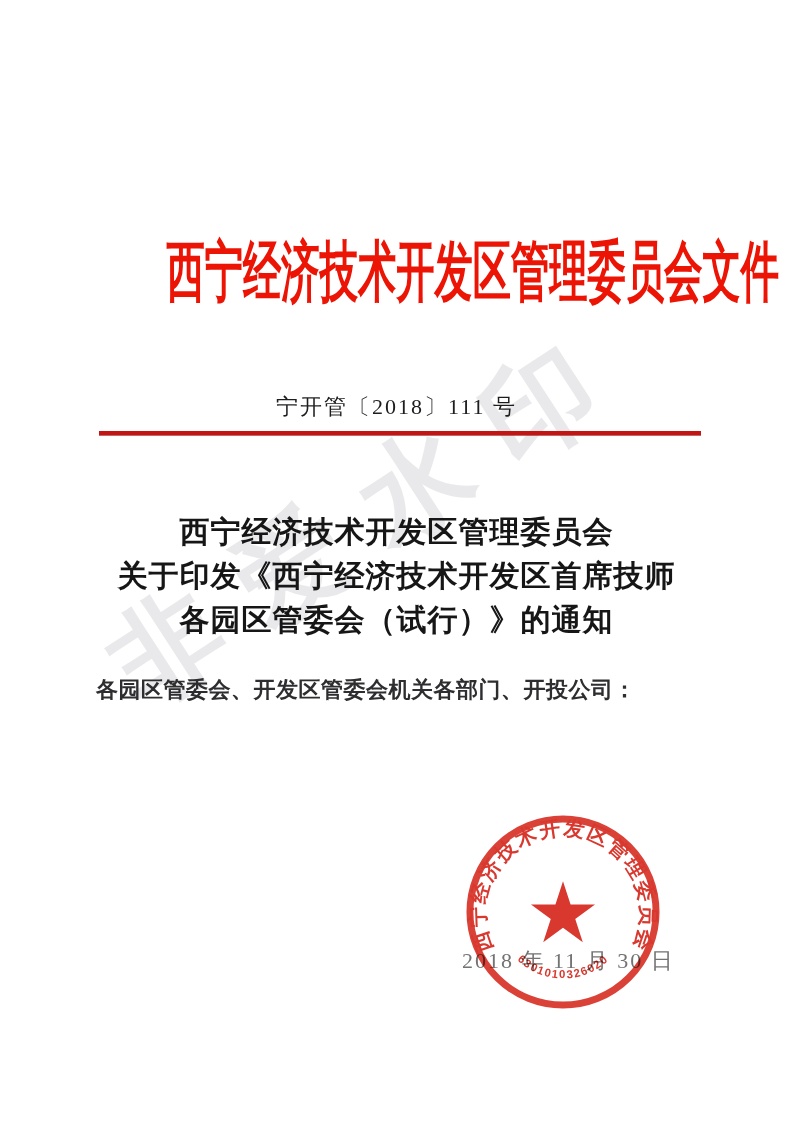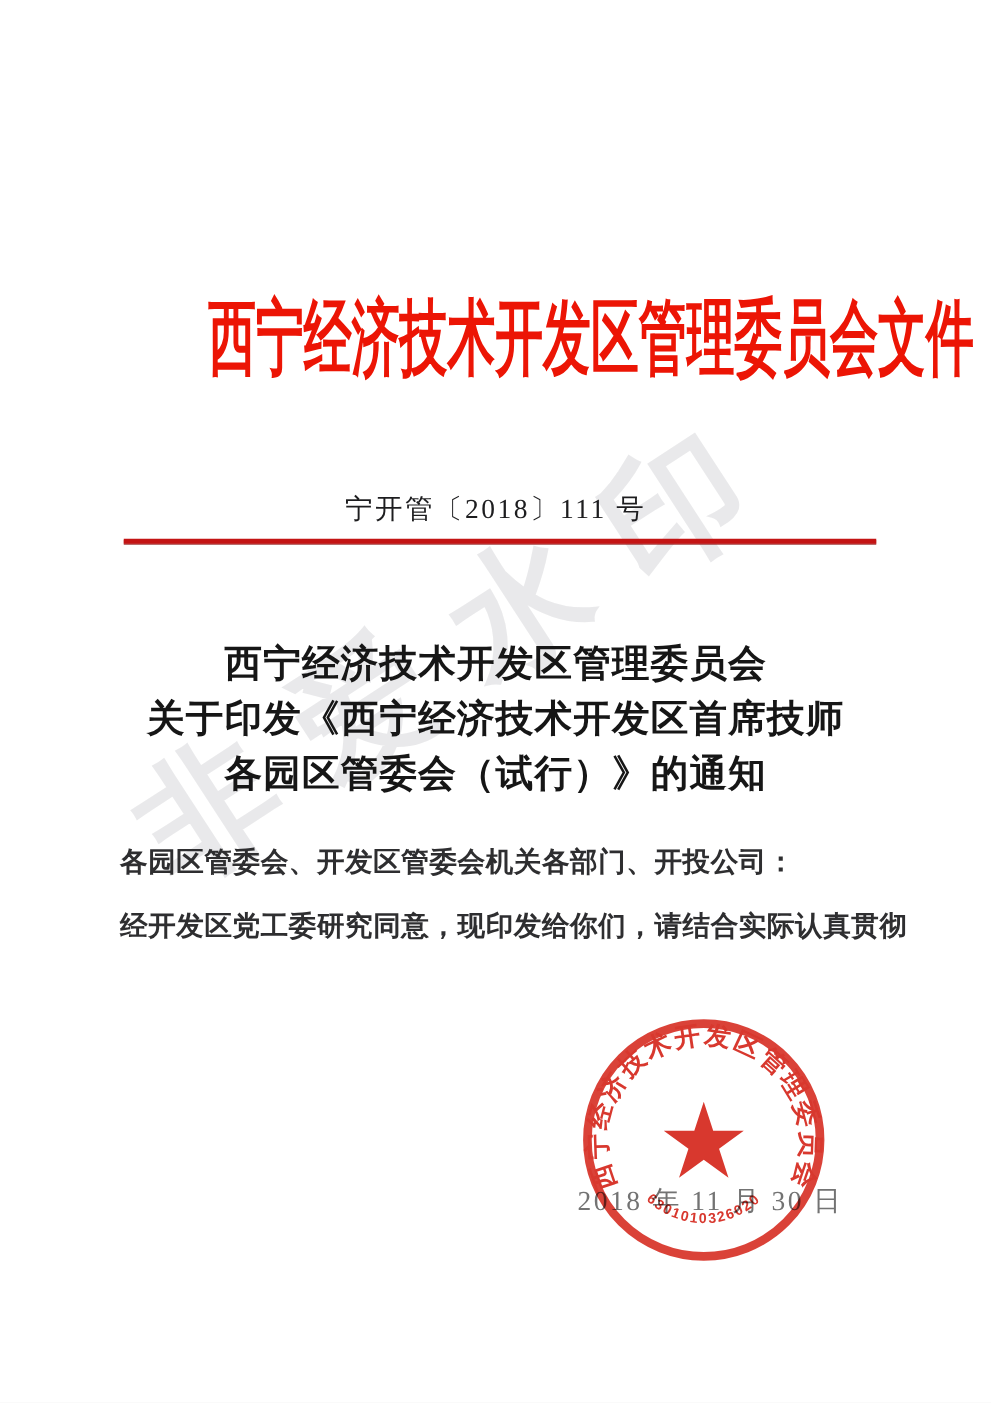--- a/index.html
+++ b/index.html
@@ -113,21 +113,20 @@
   <div class="red-rule"></div>
 
   <div class="notice-title">
     <div>西宁经济技术开发区管理委员会</div>
     <div>关于印发《西宁经济技术开发区首席技师</div>
     <div>各园区管委会（试行）》的通知</div>
   </div>
 
   <div class="body-text">
     <div class="body-line">各园区管委会、开发区管委会机关各部门、开投公司：</div>
-    <div class="body-line">经开发区党工委研究同意，现印发给你们，请结合实际认真贯彻</div>
   </div>
 
   <div class="issue-date">2018 年 11 月 30 日</div>
 
   <div class="seal">
     <svg width="198" height="198" viewBox="0 0 200 200" xmlns="http://www.w3.org/2000/svg">
       <defs>
         <path id="sealTopArc" d="M 28,134 A 79,79 0 1 1 172,134" fill="none"></path>
         <path id="sealBottomArc" d="M 40,130 A 67,67 0 0 0 160,130" fill="none"></path>
       </defs>

